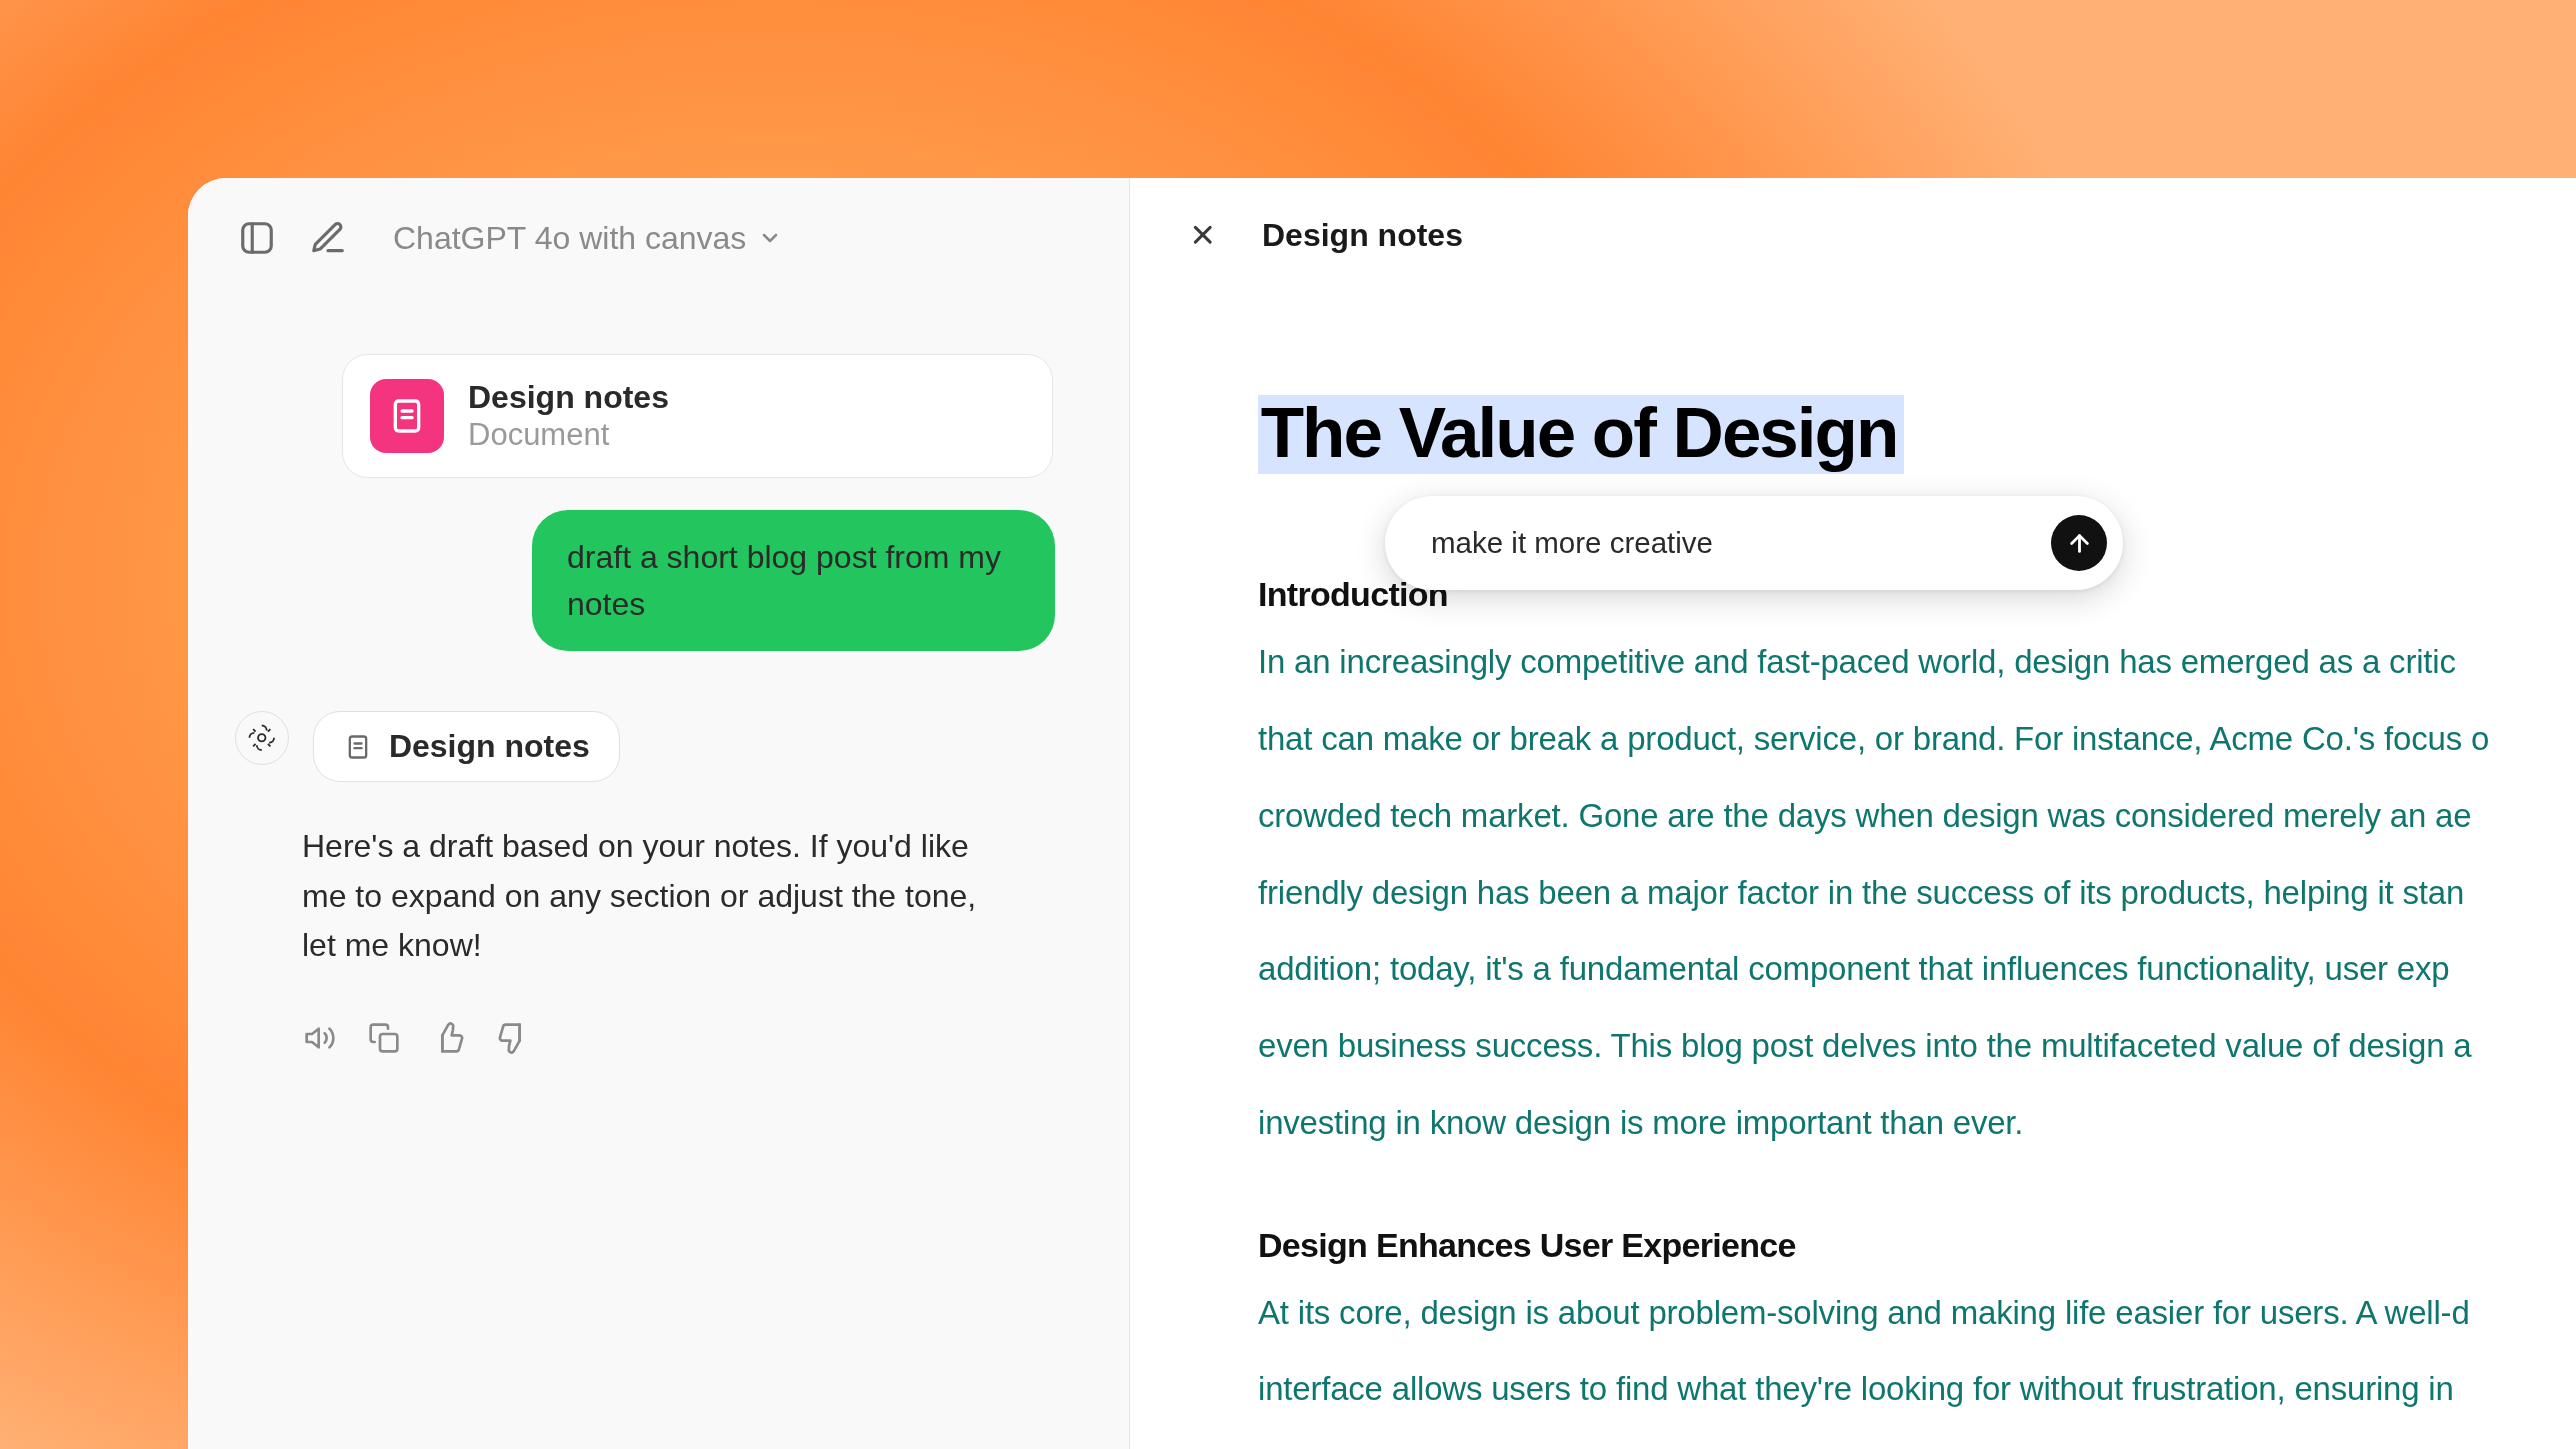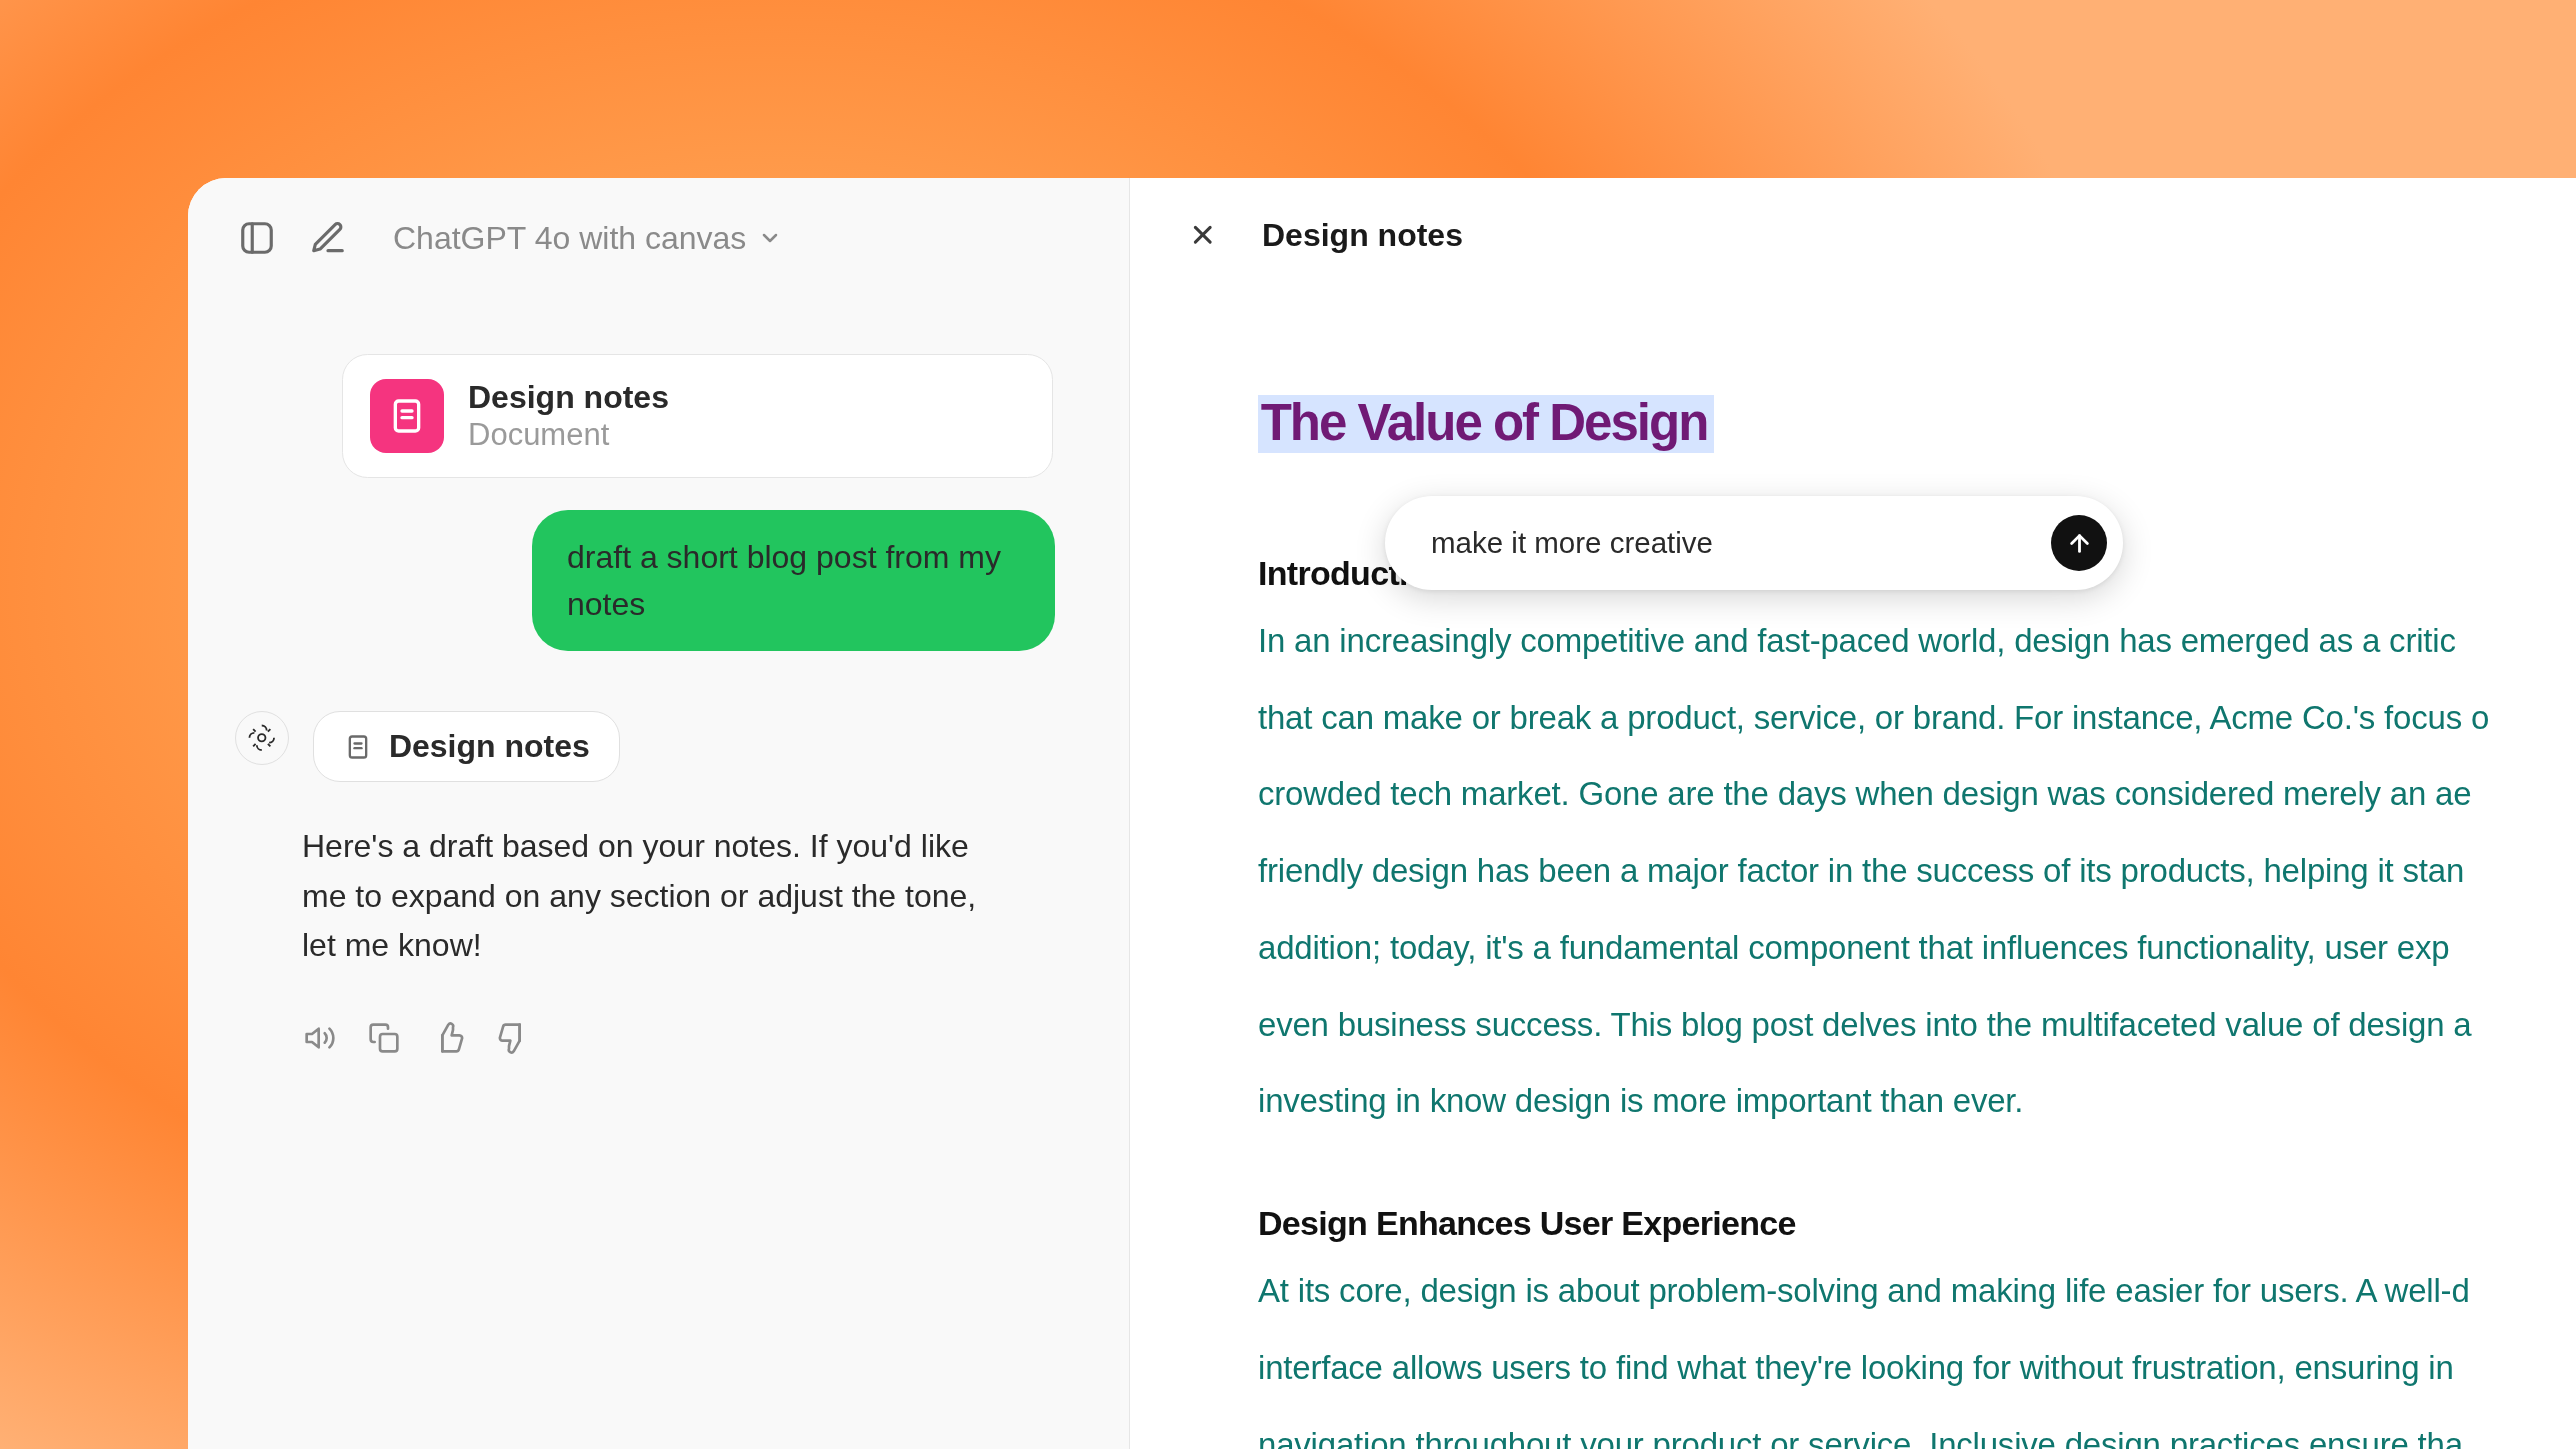--- a/index.html
+++ b/index.html
@@ -151,24 +151,24 @@
     font-weight: 700;
     color: #1a1a1a;
   }
   .doc-body {
     margin-top: 141px;
     padding-left: 74px;
     position: relative;
   }
   .doc-title {
     display: inline-block;
-    font-size: 51px;
+    font-size: 71px;
     font-weight: 800;
     letter-spacing: -2px;
-    color: #701a75;
+    color: #000000;
     background: #d6e4ff;
     padding: 0 6.7px 2.7px 2.7px;
     line-height: 1.08;
   }
   .floating-input {
     position: absolute;
     top: 101px;
     left: 201px;
     width: 738px;
     height: 94px;

